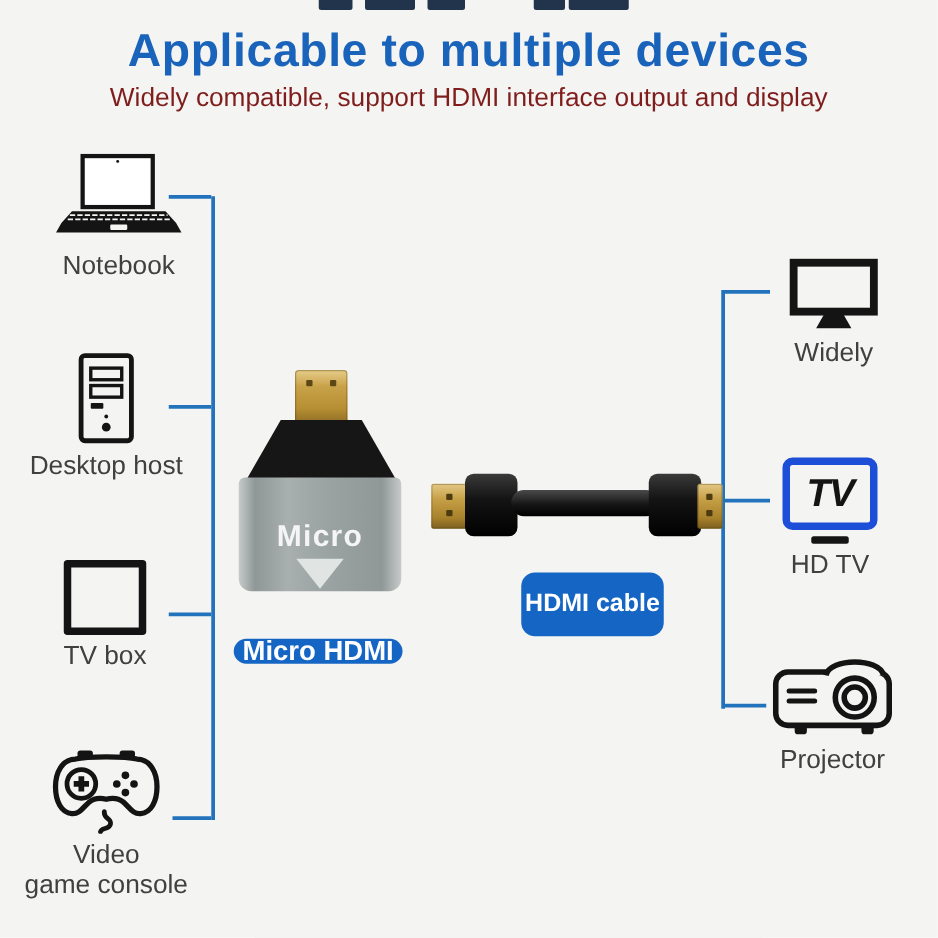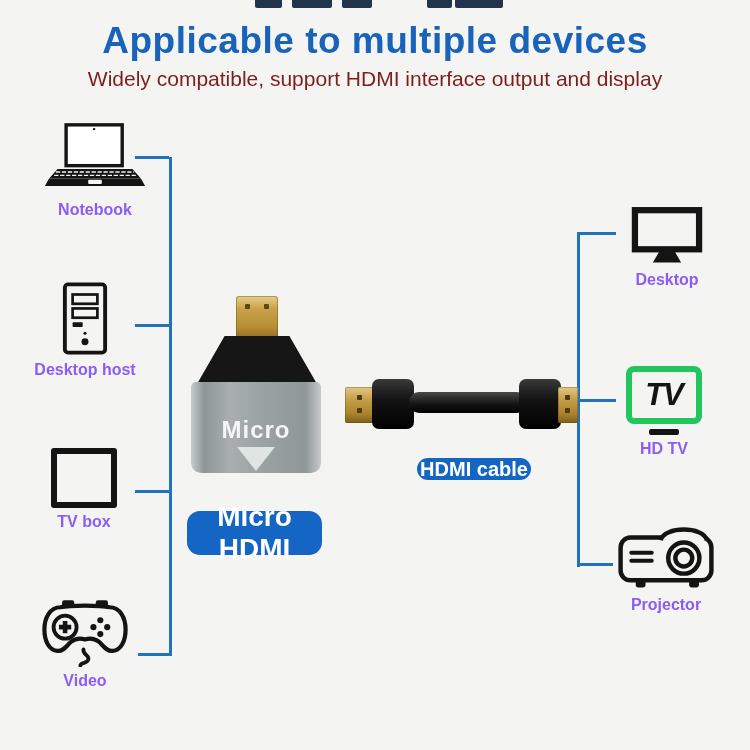--- a/index.html
+++ b/index.html
@@ -13,28 +13,28 @@
   .title{position:absolute;top:20px;left:0;width:750px;text-align:center;
          font-size:37px;font-weight:700;color:#1a63bb;letter-spacing:.5px;}
   .subtitle{position:absolute;top:67px;left:0;width:750px;text-align:center;
             font-size:21px;color:#7f1d1d;}
 
   
   .line{position:absolute;background:#2273bb;}
 
   
   .device{position:absolute;text-align:center;}
-  .device .dlabel{font-size:16px;color:#8b5cf6;line-height:1.15;margin-top:5px;font-weight:bold;}
+  .device .dlabel{font-size:21px;color:#404040;line-height:1.15;margin-top:5px;}
   .icon-wrap{display:block;margin:0 auto;}
 
   
   .tvbox-icon{width:54px;height:48px;border:6px solid #141414;border-radius:3px;margin:0 auto;background:transparent;}
 
   
-  .tv-frame{width:64px;height:46px;border:6px solid #22c55e;border-radius:8px;margin:0 auto;
+  .tv-frame{width:64px;height:46px;border:6px solid #1d4ed8;border-radius:8px;margin:0 auto;
             display:flex;align-items:center;justify-content:center;}
   .tv-text{font-size:31px;font-weight:800;font-style:italic;color:#141414;letter-spacing:-1px;}
   .tv-stand{width:30px;height:6px;background:#141414;border-radius:2px;margin:5px auto 0;}
 
   
   .gold-plug{position:absolute;left:236px;top:296px;width:42px;height:44px;border-radius:3px 3px 1px 1px;
              background:linear-gradient(180deg,#e7cd8a 0%,#c8a249 30%,#b78e33 70%,#8a6a24 100%);
              box-shadow:inset 0 0 0 1px rgba(90,70,20,.4);}
   .gold-plug .pdot{position:absolute;width:5px;height:5px;background:#5d4716;border-radius:1px;top:8px;}
   .adapter-neck{position:absolute;left:197px;top:336px;width:120px;height:48px;background:#161616;
@@ -44,22 +44,22 @@
                 background:linear-gradient(90deg,#c6cbc9 0%,#8f9897 10%,#a8afae 30%,#9aa3a2 55%,#8f9897 88%,#c6cbc9 100%);}
   .adapter-micro{position:absolute;left:0;top:34px;width:130px;text-align:center;
                  font-size:24px;font-weight:700;color:#f4f5f4;letter-spacing:1px;}
   .adapter-tri{position:absolute;left:46px;top:65px;width:0;height:0;
                border-left:19px solid transparent;border-right:19px solid transparent;
                border-top:24px solid #e0e4e3;}
 
   
   .badge{position:absolute;background:#1566c4;color:#fff;font-weight:700;text-align:center;
          display:flex;align-items:center;justify-content:center;}
-  .badge-micro{left:187px;top:511px;width:135px;height:44px;border-radius:13px;font-size:28px;text-align:center;}
-  .badge-cable{left:417px;top:458px;width:114px;height:22px;border-radius:11px;font-size:20px;}
+  .badge-micro{left:187px;top:511px;width:135px;height:20px;border-radius:13px;font-size:22px;text-align:center;}
+  .badge-cable{left:417px;top:458px;width:114px;height:51px;border-radius:11px;font-size:20px;}
 
   
   .cab{position:absolute;}
   .cab-tip{background:linear-gradient(180deg,#e3c885 0%,#c59f45 35%,#a9822c 75%,#7d5f1e 100%);
            border-radius:2px;box-shadow:inset 0 0 0 1px rgba(90,70,20,.35);}
   .cab-tip .pdot{position:absolute;width:5px;height:5px;background:#4d3c12;border-radius:1px;left:50%;margin-left:-3px;}
   .cab-body{background:linear-gradient(180deg,#3a3a3a,#141414 40%,#000 100%);border-radius:7px;}
   .cab-wire{background:linear-gradient(180deg,#4a4a4a,#161616 55%,#000);border-radius:10px;}
 </style>
 </head>
@@ -125,29 +125,30 @@
       <circle cx="34" cy="42" r="15" fill="none" stroke="#141414" stroke-width="5"></circle>
       <path d="M34,34 V50 M26,42 H42" stroke="#141414" stroke-width="6"></path>
       <circle cx="80" cy="33" r="4" fill="#141414"></circle>
       <circle cx="71" cy="42" r="4" fill="#141414"></circle>
       <circle cx="89" cy="42" r="4" fill="#141414"></circle>
       <circle cx="80" cy="51" r="4" fill="#141414"></circle>
       <path d="M58,71 C57,79 67,78 64,85 C62,90 55,87 54,92" fill="none" stroke="#141414" stroke-width="5" stroke-linecap="round"></path>
     </svg>
     <div class="dlabel">
       <div>Video</div>
+      <div>game console</div>
     </div>
   </div>
 
   <div class="device" style="left:597px;top:206px;width:140px">
     <svg class="icon-wrap" width="72" height="60" viewBox="0 0 92 76">
       <rect x="5" y="5" width="82" height="50" fill="none" stroke="#141414" stroke-width="8"></rect>
       <polygon points="36,58 56,58 64,72 28,72" fill="#141414"></polygon>
     </svg>
-    <div class="dlabel">Desktop</div>
+    <div class="dlabel">Widely</div>
   </div>
 
   <div class="device" style="left:594px;top:366px;width:140px">
     <div>
       <div class="tv-frame">
         <span class="tv-text">TV</span>
       </div>
       <div class="tv-stand"></div>
     </div>
     <div class="dlabel">HD TV</div>

